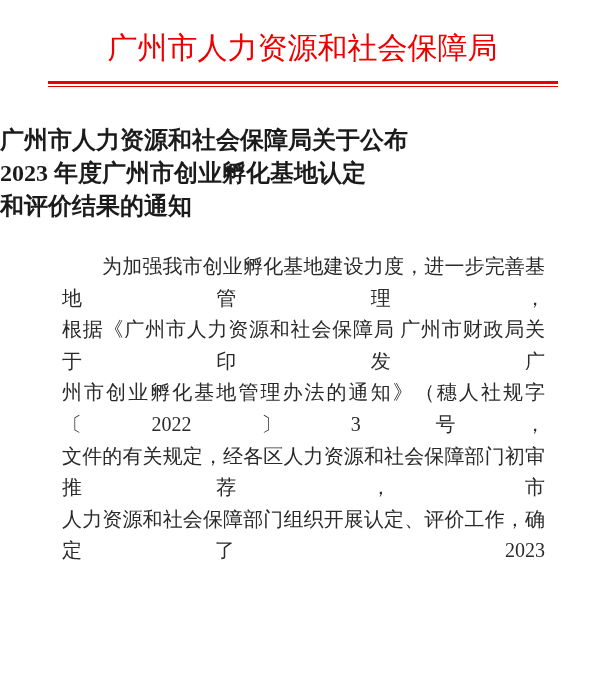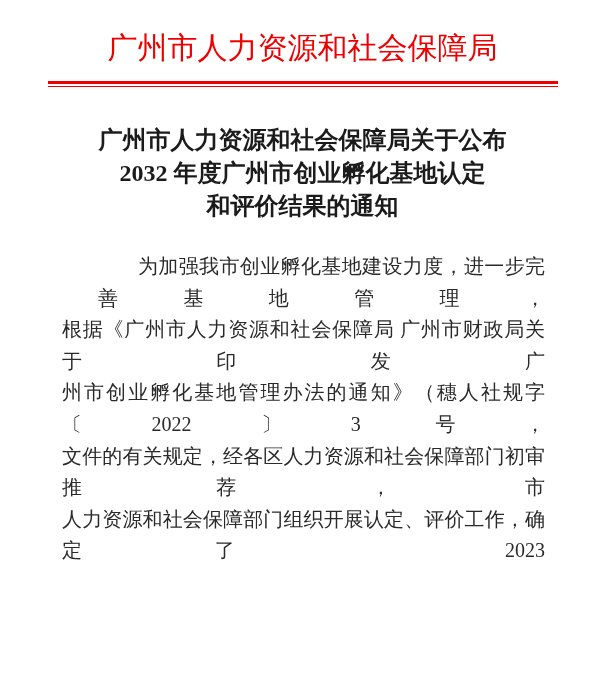--- a/index.html
+++ b/index.html
@@ -34,21 +34,21 @@
   .red-rule {
     width: 510px;
     margin: 9px auto 0 auto;
     height: 2px;
     border-top: 3px solid var(--accent, #ee0000);
     border-bottom: 1px solid var(--accent, #ee0000);
   }
   
   .doc-title {
     margin: 37px 0 0 0;
-    text-align: center;
+    text-align: left;
     font-size: 24px;
     font-weight: bold;
     line-height: 33px;
     color: #1b1b1b;
   }
   .doc-title .t-line {
     display: block;
     white-space: nowrap;
   }
   
@@ -63,36 +63,35 @@
     padding: 0;
     white-space: nowrap;
   }
   .fill {
     white-space: normal;
     text-align: justify;
     text-align-last: justify;
   }
   .indent {
     text-indent: 2em;
-    margin-left: 36px;
   }
 </style>
 </head>
 <body>
 
 <div class="page">
 
   <header>
     <h1 class="letterhead">广州市人力资源和社会保障局</h1>
     <div class="red-rule"></div>
   </header>
 
   <h2 class="doc-title">
     <span class="t-line">广州市人力资源和社会保障局关于公布</span>
-    <span class="t-line">2032 年度广州市创业孵化基地认定</span>
+    <span class="t-line">2023 年度广州市创业孵化基地认定</span>
     <span class="t-line">和评价结果的通知</span>
   </h2>
 
   <main class="doc-body">
 
     <p class="line fill indent">为加强我市创业孵化基地建设力度，进一步完善基地管理，</p>
     <p class="line fill">根据《广州市人力资源和社会保障局 广州市财政局关于印发广</p>
     <p class="line fill">州市创业孵化基地管理办法的通知》（穗人社规字〔2022〕3 号，</p>
     <p class="line fill">文件的有关规定，经各区人力资源和社会保障部门初审推荐，市</p>
     <p class="line fill">人力资源和社会保障部门组织开展认定、评价工作，确定了 2023</p>

